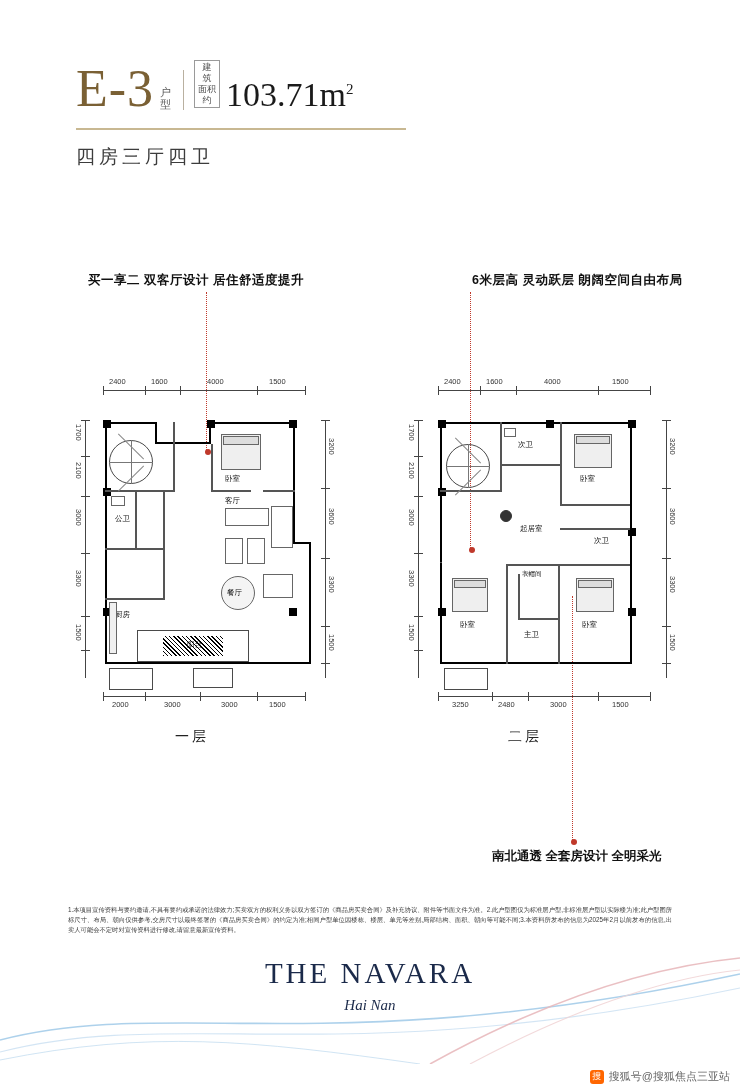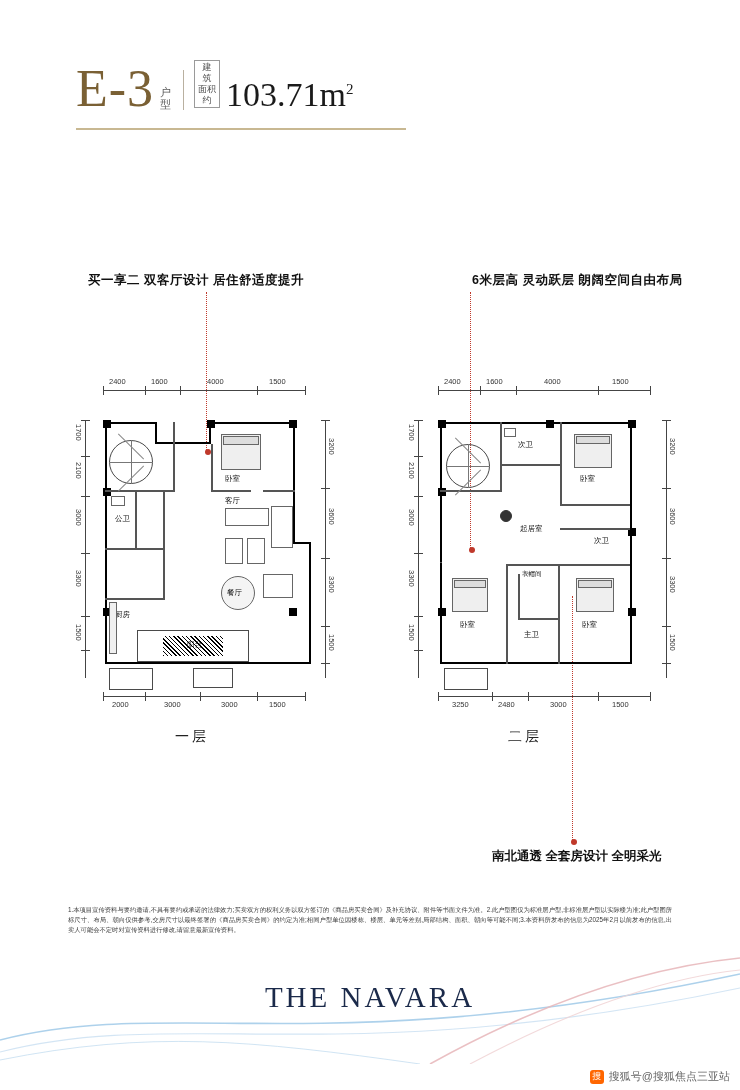--- a/index.html
+++ b/index.html
@@ -204,20 +204,21 @@
     <div class="code">E-3</div>
     <div class="code-sub">户型</div>
     <div class="vbar"></div>
     <div class="area-label">
       <span>建 筑</span>
       <span>面积约</span>
     </div>
     <div class="area-val"><span>103.71m</span><sup>2</sup></div>
   </div>
   <div class="rule"></div>
+  <div class="rooms">四房三厅四卫</div>
 </div>
 
 <div class="cap" id="cap-left">买一享二  双客厅设计  居住舒适度提升</div>
 <div class="cap" id="cap-right">6米层高 灵动跃层 朗阔空间自由布局</div>
 <div id="cap-bottom">南北通透 全套房设计 全明采光</div>
 
 <div class="leader" id="leader-a">
     <i class="dot"></i>
   </div>
 <div class="leader" id="leader-b">
@@ -455,19 +456,20 @@
 <div class="footer-band">
   <svg width="740" height="120" viewBox="0 0 740 120">
     <path d="M0,96 C170,52 330,118 740,30" fill="none" stroke="#9fc9e8" stroke-width="1.6" opacity="0.85"></path>
     <path d="M0,108 C180,62 340,128 740,44" fill="none" stroke="#c8dff1" stroke-width="1.2" opacity="0.8"></path>
     <path d="M430,120 C560,48 660,22 740,14" fill="none" stroke="#e8b9bc" stroke-width="1.6" opacity="0.9"></path>
     <path d="M470,120 C590,56 680,32 740,26" fill="none" stroke="#f0d2d4" stroke-width="1.1" opacity="0.85"></path>
     <path d="M0,116 C150,86 250,96 420,120" fill="none" stroke="#bcd9ee" stroke-width="1" opacity="0.7"></path>
   </svg>
   <div class="logo-wrap">
     <div class="logo-main">THE NAVARA</div>
+    <div class="logo-italic">Hai Nan</div>
   </div>
 </div>
 
 <div class="watermark">
   <div class="wm-badge">搜</div>
   <div>搜狐号@搜狐焦点三亚站</div>
 </div>
 
 </body></html>

